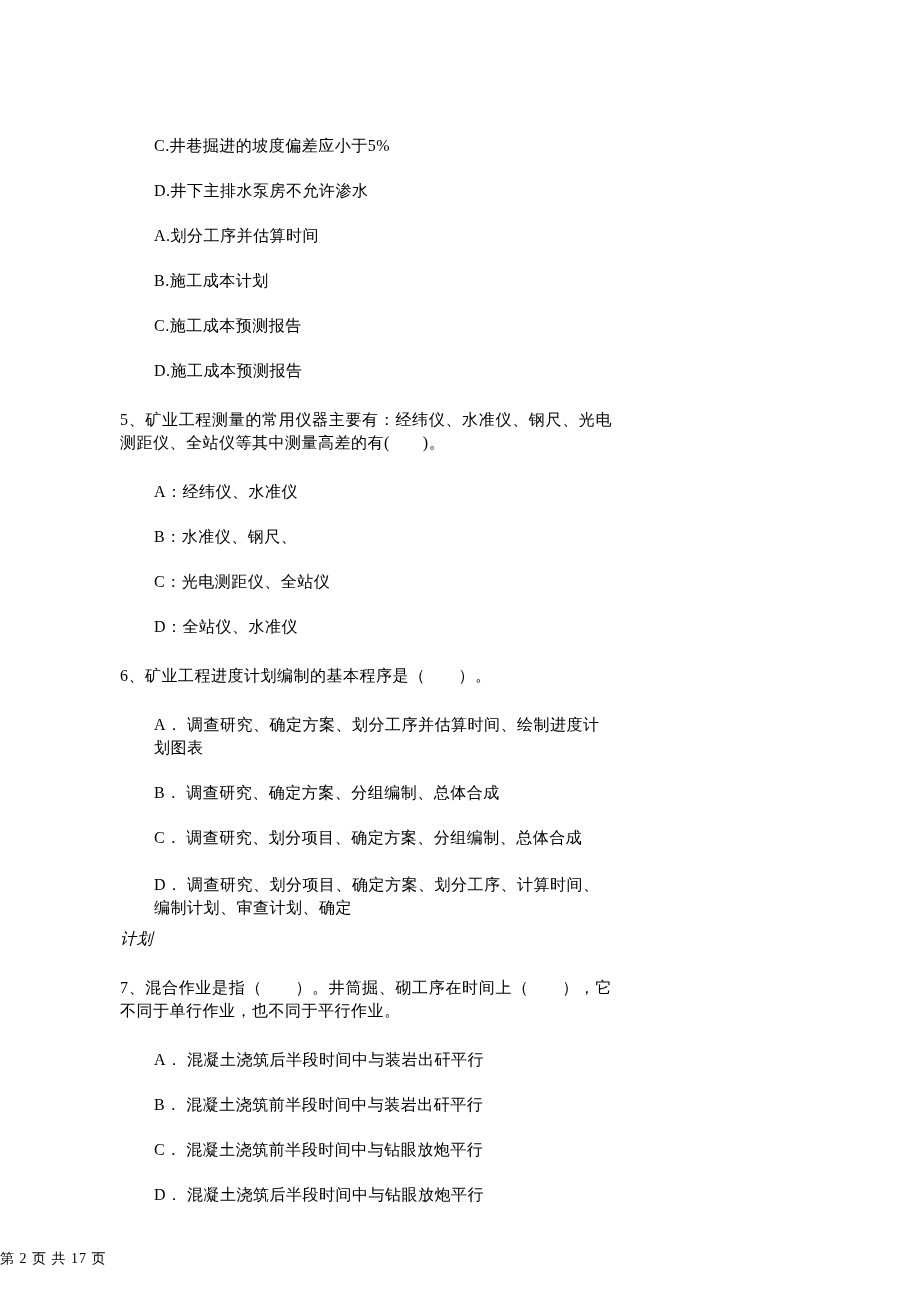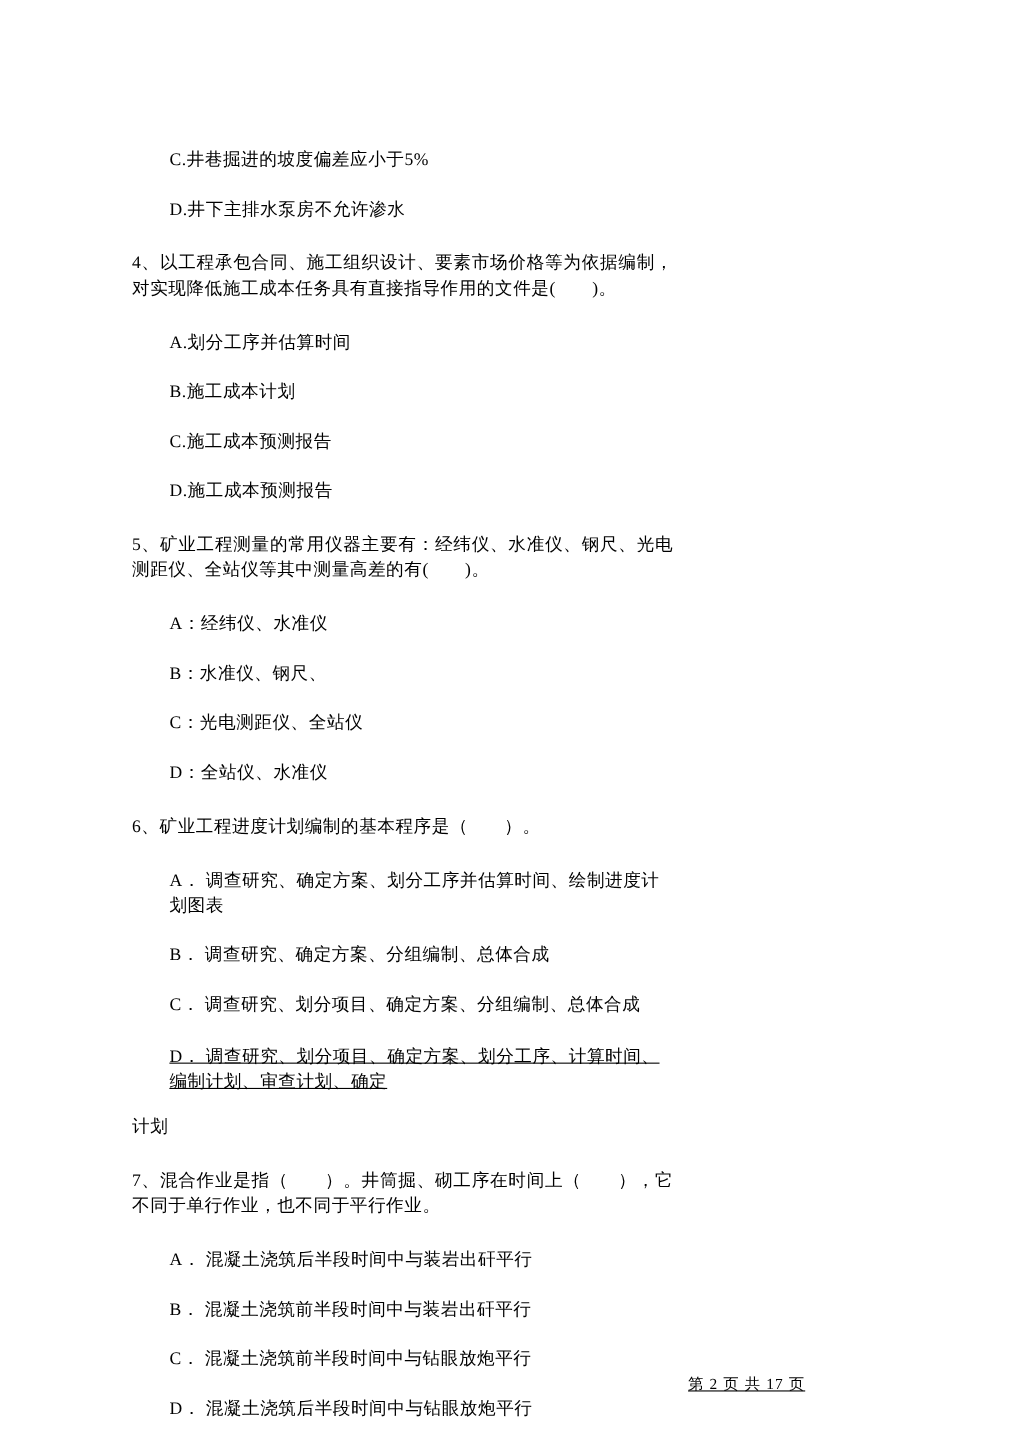--- a/index.html
+++ b/index.html
@@ -28,46 +28,44 @@
     margin-bottom: 22px;
   }
   .question {
     margin-top: 26px;
     margin-bottom: 26px;
     text-align: justify;
   }
   .option-d-indent {
     padding-left: 34px;
     margin-top: 24px;
-    text-decoration: underline;
   }
   .q6-d-cont {
     padding-left: 0;
-    margin-top: 18px;
+    margin-top: 8px;
+    font-style: italic;
   }
   .footer {
     position: absolute;
     bottom: 34px;
     left: 0;
     width: 100%;
-    text-align: right;
+    text-align: left;
     font-size: 14px;
     letter-spacing: 1px;
-    text-decoration: underline;
   }
 </style>
 </head>
 <body>
 
 <div class="page">
 
   <div class="line option">C.井巷掘进的坡度偏差应小于5%</div>
   <div class="line option">D.井下主排水泵房不允许渗水</div>
 
-  <div class="line question">4、以工程承包合同、施工组织设计、要素市场价格等为依据编制，对实现降低施工成本任务具有直接指导作用的文件是(　　)。</div>
   <div class="line option">A.划分工序并估算时间</div>
   <div class="line option">B.施工成本计划</div>
   <div class="line option">C.施工成本预测报告</div>
   <div class="line option">D.施工成本预测报告</div>
 
   <div class="line question">5、矿业工程测量的常用仪器主要有：经纬仪、水准仪、钢尺、光电测距仪、全站仪等其中测量高差的有(　　)。</div>
   <div class="line option">A：经纬仪、水准仪</div>
   <div class="line option">B：水准仪、钢尺、</div>
   <div class="line option">C：光电测距仪、全站仪</div>
   <div class="line option">D：全站仪、水准仪</div>

